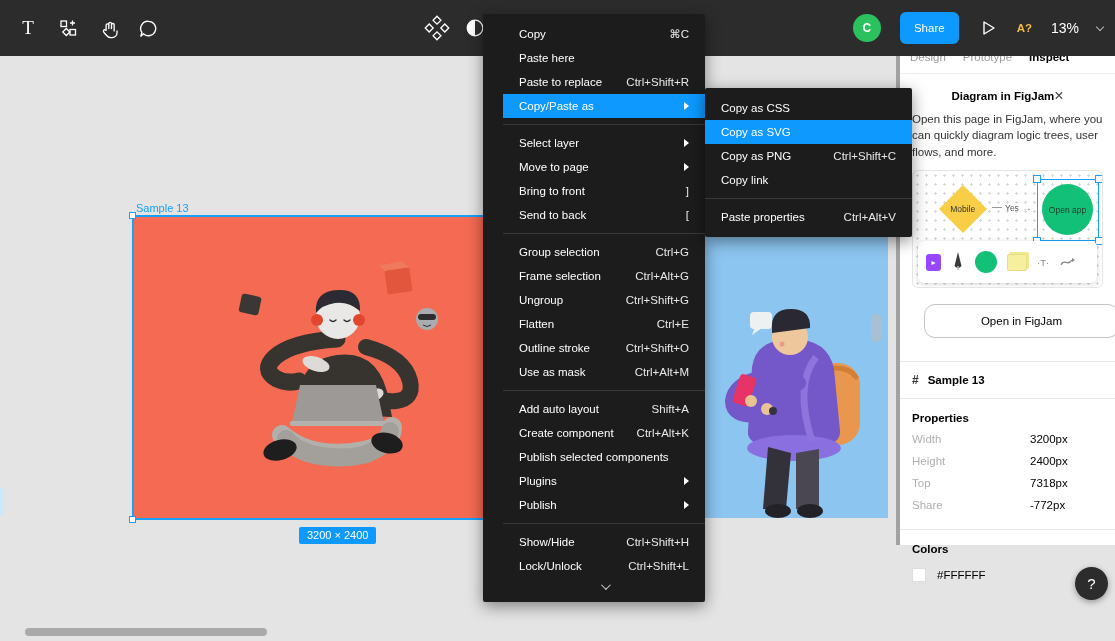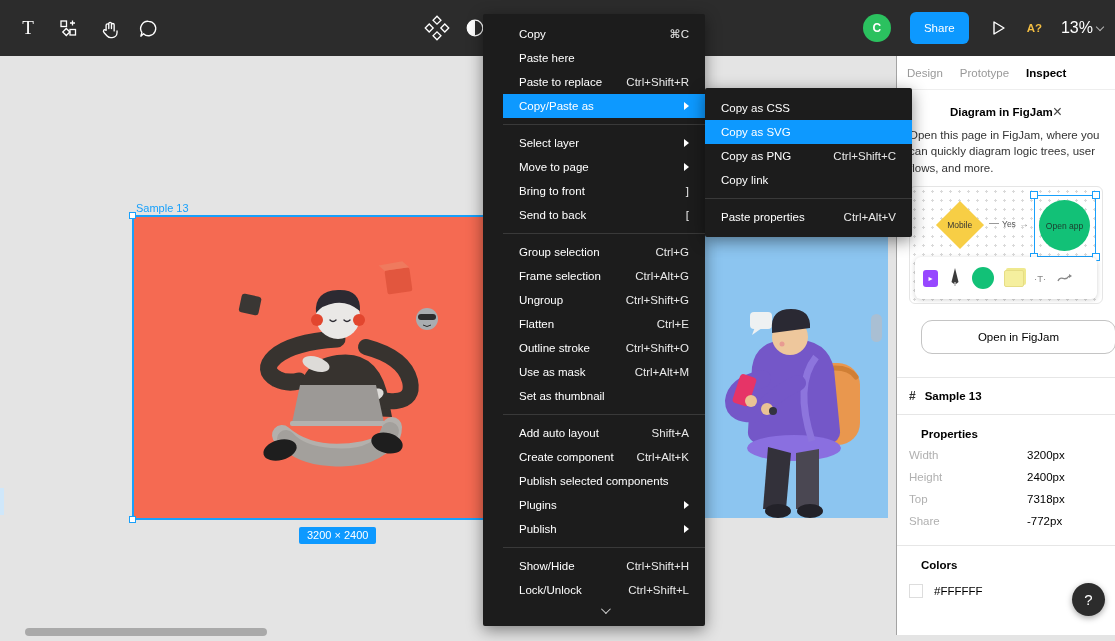--- a/index.html
+++ b/index.html
@@ -24,27 +24,27 @@
   .tb-left { position:absolute; left:8px; top:0; height:56px; display:flex; align-items:center; }
   .tb-btn { width:40px; height:56px; display:flex; align-items:center; justify-content:center; }
   .tb-center { position:absolute; left:424px; top:0; height:56px; display:flex; align-items:center; gap:14px; }
   .tb-right { position:absolute; right:12px; top:0; height:56px; display:flex; align-items:center; gap:19px; }
   .text-tool-glyph { font-size:19px; color:#fff; font-family:"Liberation Serif","DejaVu Serif",serif; }
   #avatar { width:28px; height:28px; border-radius:50%; background:#2bc15f; color:#fff; font-size:12px;
     font-weight:700; display:flex; align-items:center; justify-content:center; }
   #share-btn { background:#0d99ff; color:#fff; border:none; border-radius:6px; height:32px; padding:0 14px;
     font-size:11.5px; font-family:inherit; }
   #missing-fonts { color:#f2bd42; font-size:11.5px; font-weight:600; }
-  #zoom-ctl { display:flex; align-items:center; gap:4px; font-size:16px; color:#fff; }
+  #zoom-ctl { display:flex; align-items:center; gap:18px; font-size:14px; color:#fff; }
   .chev-down { width:6px; height:6px; border-right:1.5px solid #b5b5b5; border-bottom:1.5px solid #b5b5b5;
     transform:rotate(45deg); margin-top:-3px; }
 
   
-  #panel { position:absolute; left:896px; top:56px; width:219px; height:579px; background:#fff; z-index:5;
-    border-left:1px solid #a3a3a3; font-size:11.5px; color:#000; }
+  #panel { position:absolute; left:896px; top:40px; width:219px; height:505px; background:#fff; z-index:5;
+    border-left:4px solid #a3a3a3; font-size:11.5px; color:#000; }
   #panel-tabs { height:34px; display:flex; align-items:center; gap:17px; padding:0 10px; border-bottom:1px solid #eee; }
   .ptab { color:#999; }
   .ptab.active { color:#000; font-weight:700; }
   #figjam-card { padding:16px 12px 0; }
   .card-head { display:flex; justify-content:center; align-items:flex-start; }
   .card-title { font-weight:700; }
   .close-x { color:#444; font-size:16px; line-height:12px; }
   .card-body { margin-top:9px; color:#333; line-height:1.43; width:198px; }
   #figjam-preview { position:relative; margin-top:10px; height:118px; border:1px solid #e5e5e5; border-radius:6px;
     background-color:#fff; overflow:hidden;
@@ -66,21 +66,21 @@
   .fj-green-dot { width:22px; height:22px; border-radius:50%; background:#12c177; }
   .fj-sticky { width:20px; height:17px; background:#f5ef9e; border:1px solid #e6dd85; border-radius:2px;
     box-shadow:2px -2px 0 #efe98f; }
   .fj-gray { color:#888; font-size:9.5px; }
   #open-figjam-btn { margin:16px 12px 0; width:195px; height:34px; background:#fff; border:1px solid #c4c4c4;
     border-radius:11px; font-size:11.5px; font-family:inherit; color:#000; }
   .pdiv { height:1px; background:#e6e6e6; margin-top:23px; }
   #sel-row { display:flex; align-items:center; gap:9px; padding:11px 12px; }
   .hash-ico { color:#333; font-weight:600; font-size:12px; }
   .sel-name { font-weight:700; }
-  .sect-title { font-weight:700; padding:13px 24px 4px; }
+  .sect-title { font-weight:700; padding:13px 12px 4px; }
   .prop-row { display:flex; padding:5px 12px; }
   .prop-label { color:#b0b0b0; width:78px; }
   .prop-value { color:#000;margin-left:40px; }
   #color-row { display:flex; align-items:center; gap:11px; padding:9px 12px; }
   .swatch { width:14px; height:14px; background:#fff; border:1px solid #ddd; }
   #help-btn { position:absolute; left:175px; top:527px; width:33px; height:33px; border-radius:50%;
     background:#2c2c2c; color:#fff; font-size:15px; display:flex; align-items:center; justify-content:center;
     box-shadow:0 2px 6px rgba(0,0,0,.35); }
 
   
@@ -363,24 +363,20 @@
     <span class="sc">Ctrl+E</span>
   </div>
   <div class="mi">
     <span class="lbl">Outline stroke</span>
     <span class="sc">Ctrl+Shift+O</span>
   </div>
   <div class="mi">
     <span class="lbl">Use as mask</span>
     <span class="sc">Ctrl+Alt+M</span>
   </div>
-  <div class="mi">
-    <span class="lbl">Set as thumbnail</span>
-    <span class="sc"></span>
-  </div>
   <div class="sep"></div>
   <div class="mi">
     <span class="lbl">Add auto layout</span>
     <span class="sc">Shift+A</span>
   </div>
   <div class="mi">
     <span class="lbl">Create component</span>
     <span class="sc">Ctrl+Alt+K</span>
   </div>
   <div class="mi">

